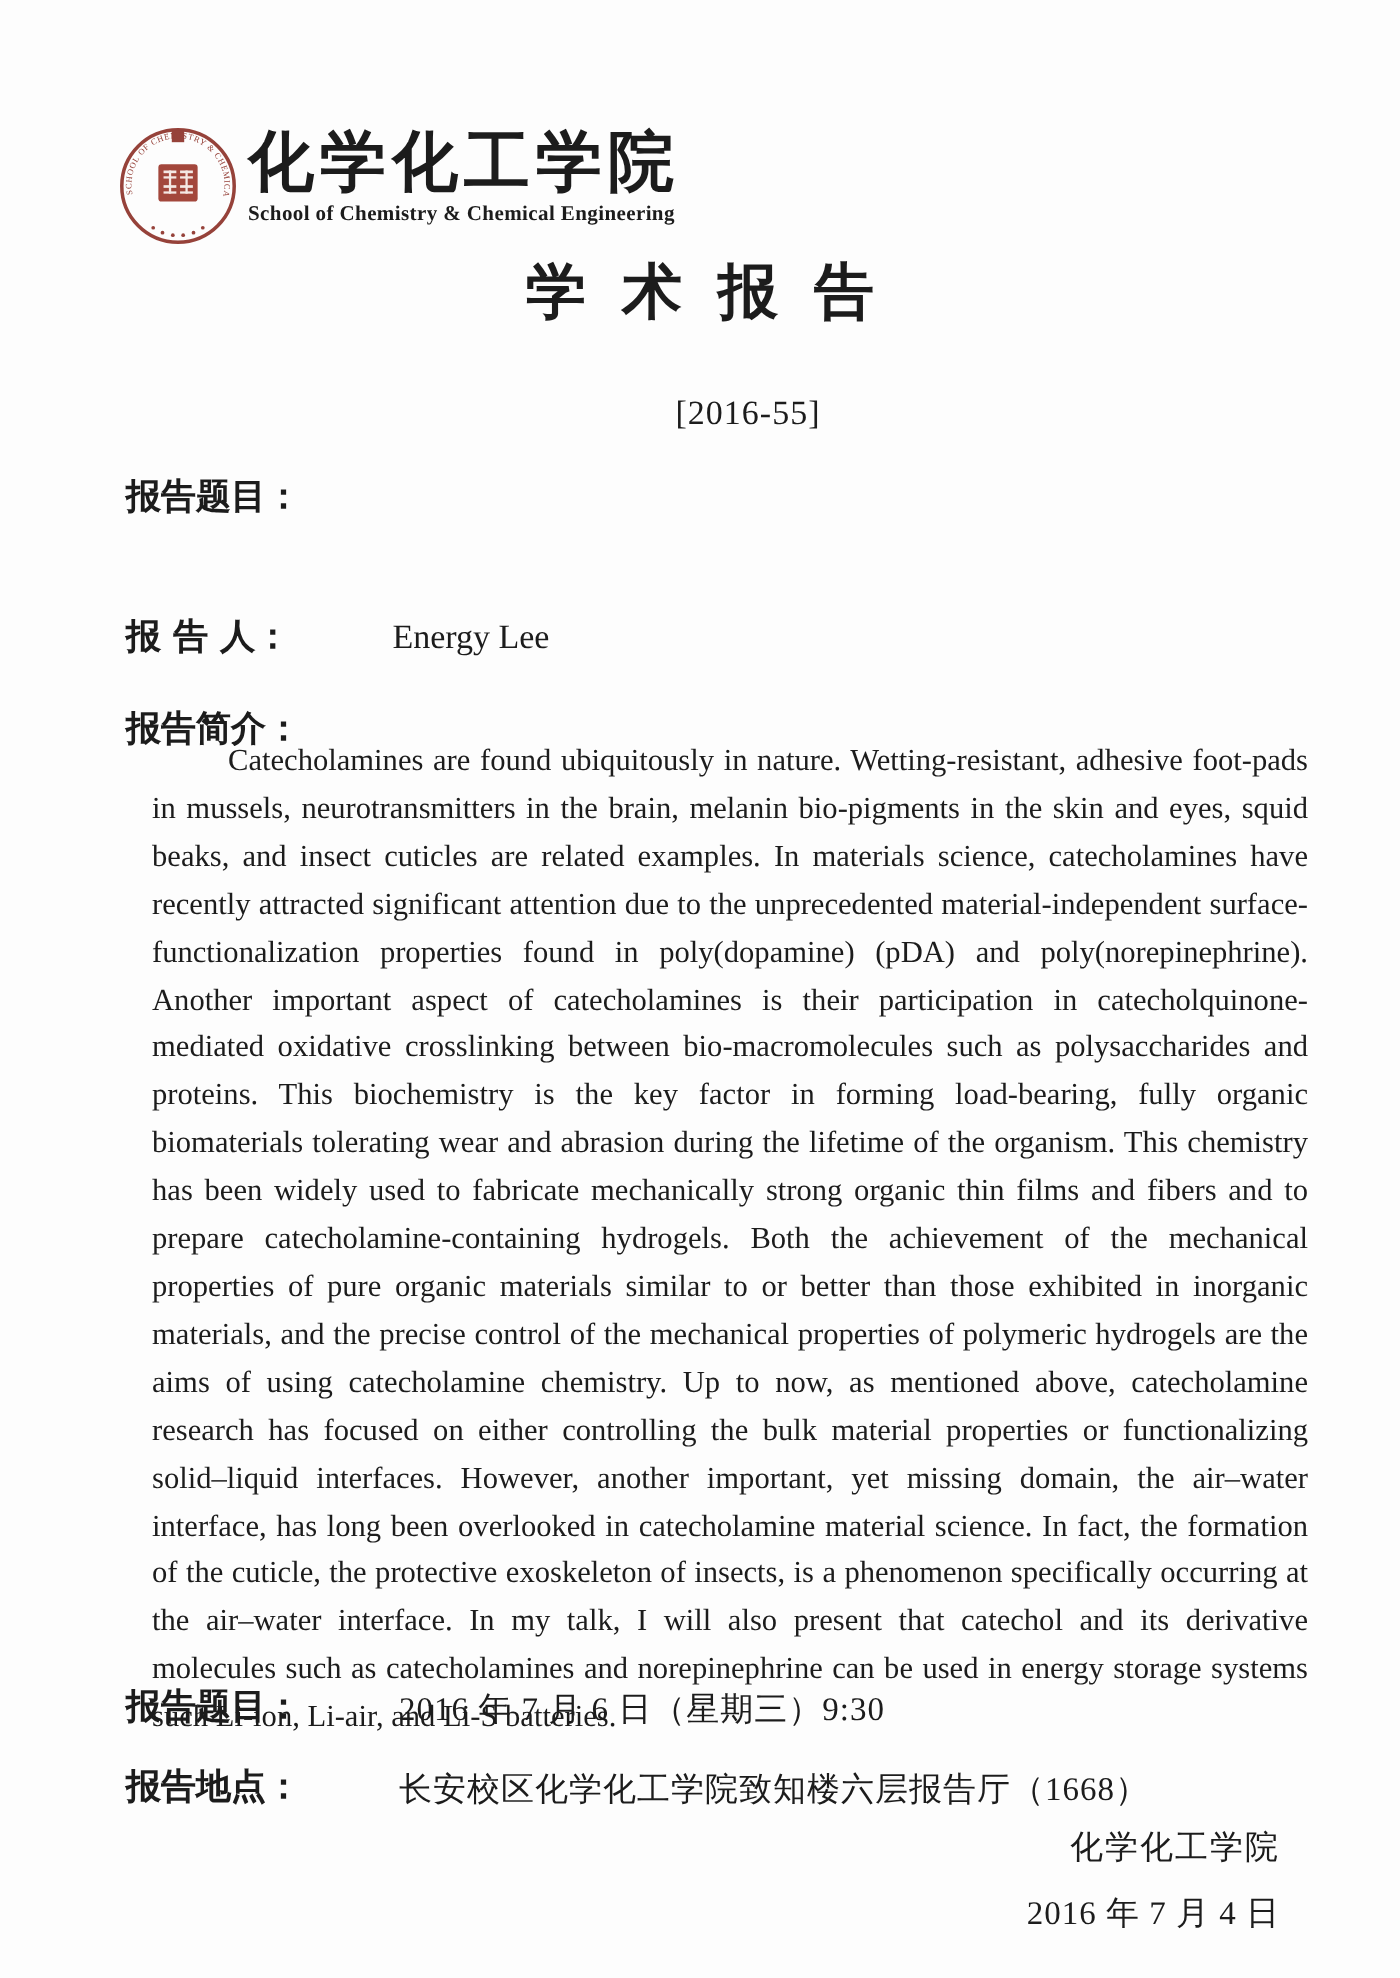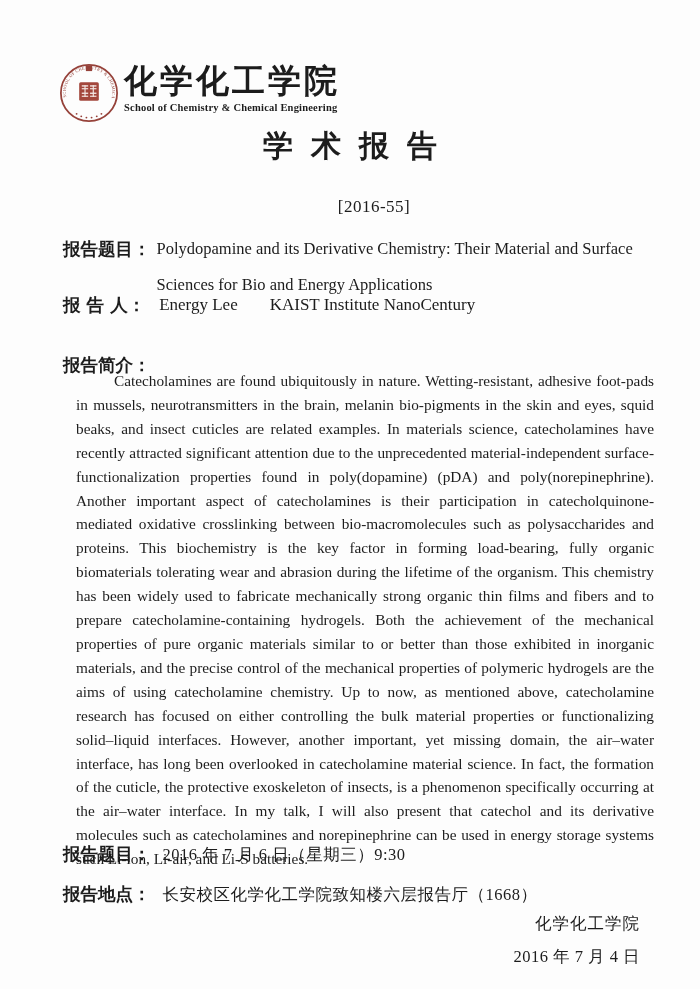--- a/index.html
+++ b/index.html
@@ -34,33 +34,33 @@
     text-align:center;
     font-size:30px;font-weight:700;
     letter-spacing:18px;text-indent:18px;
     font-family:"DejaVu Serif","Liberation Serif",serif;
   }
   .issue-number{
     position:absolute;top:197px;left:0;width:100%;
     text-align:center;font-size:17px;letter-spacing:.5px;padding-left:24px;
   }
   
-  .row{position:absolute;left:63px;right:58px;display:flex;align-items:flex-start;}
+  .row{position:absolute;left:63px;right:58px;display:flex;align-items:flex-start;gap:37px;}
   .row-label{
     font-weight:700;font-size:17.5px;line-height:1.3;
     white-space:nowrap;flex:0 0 auto;
     font-family:"DejaVu Serif","Liberation Serif",serif;
   }
   .row-topic{top:231px;}
   .row-topic .row-label{line-height:36px;}
   .topic-value{
     font-size:16.5px;line-height:36px;
     margin-left:6px;width:500px;
   }
-  .row-speaker{top:294px;}
+  .row-speaker{top:308px;}
   .speaker-name{font-size:17px;line-height:1.35;margin-left:14px;}
   .speaker-affiliation{font-size:17px;line-height:1.35;margin-left:32px;}
   .row-abstract-label{top:354px;}
   .abstract-text{
     position:absolute;top:369px;left:76px;width:578px;
     font-size:15.3px;line-height:23.9px;
     text-align:justify;text-indent:38px;
     margin:0;
   }
   .row-time{top:843px;}
@@ -116,27 +116,25 @@
       <div class="school-en">School of Chemistry &amp; Chemical Engineering</div>
     </div>
   </div>
 
   <div class="main-title">学术报告</div>
 
   <div class="issue-number">[2016-55]</div>
 
   <div class="row row-topic">
     <span class="row-label">报告题目：</span>
-    <span class="topic-value">Polydopamine and its Derivative Chemistry: Their Material and Surface Sciences for Bio and Energy Applications</span>
   </div>
 
   <div class="row row-speaker">
     <span class="row-label">报 告 人：</span>
     <span class="speaker-name">Energy Lee</span>
-    <span class="speaker-affiliation">KAIST Institute NanoCentury</span>
   </div>
 
   <div class="row row-abstract-label">
     <span class="row-label">报告简介：</span>
   </div>
 
   <p class="abstract-text">Catecholamines are found ubiquitously in nature. Wetting-resistant, adhesive foot-pads in mussels, neurotransmitters in the brain, melanin bio-pigments in the skin and eyes, squid beaks, and insect cuticles are related examples. In materials science, catecholamines have recently attracted significant attention due to the unprecedented material-independent surface-functionalization properties found in poly(dopamine) (pDA) and poly(norepinephrine). Another important aspect of catecholamines is their participation in catecholquinone- mediated oxidative crosslinking between bio-macromolecules such as polysaccharides and proteins. This biochemistry is the key factor in forming load-bearing, fully organic biomaterials tolerating wear and abrasion during the lifetime of the organism. This chemistry has been widely used to fabricate mechanically strong organic thin films and fibers and to prepare catecholamine-containing hydrogels. Both the achievement of the mechanical properties of pure organic materials similar to or better than those exhibited in inorganic materials, and the precise control of the mechanical properties of polymeric hydrogels are the aims of using catecholamine chemistry. Up to now, as mentioned above, catecholamine research has focused on either controlling the bulk material properties or functionalizing solid–liquid interfaces. However, another important, yet missing domain, the air–water interface, has long been overlooked in catecholamine material science. In fact, the formation of the cuticle, the protective exoskeleton of insects, is a phenomenon specifically occurring at the air–water interface. In my talk, I will also present that catechol and its derivative molecules such as catecholamines and norepinephrine can be used in energy storage systems such Li-ion, Li-air, and Li-S batteries.</p>
 
   <div class="row row-time">
     <span class="row-label">报告题目：</span>

